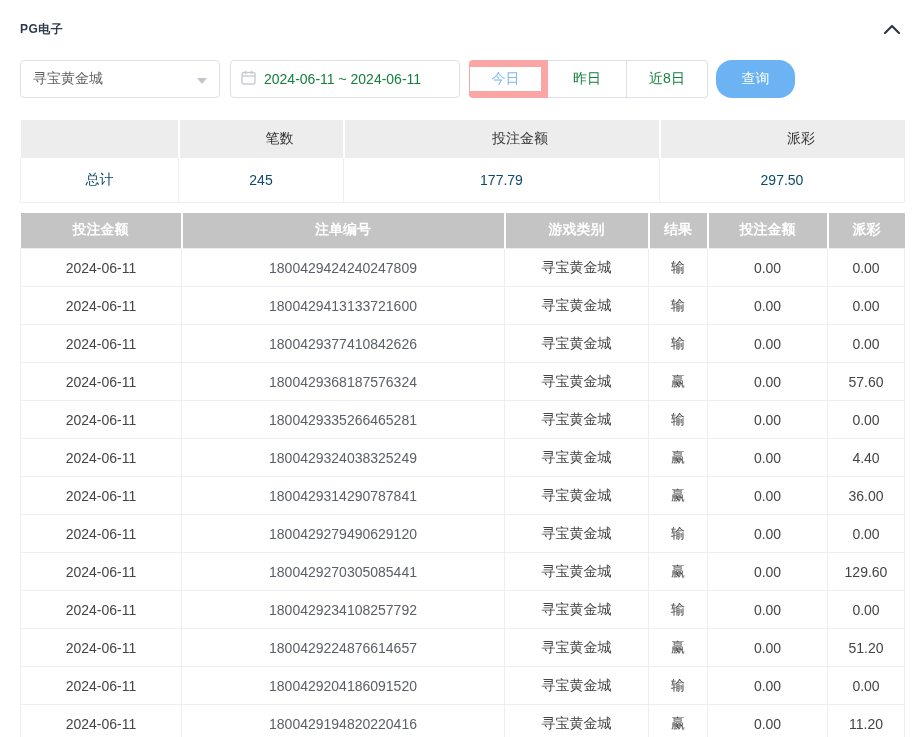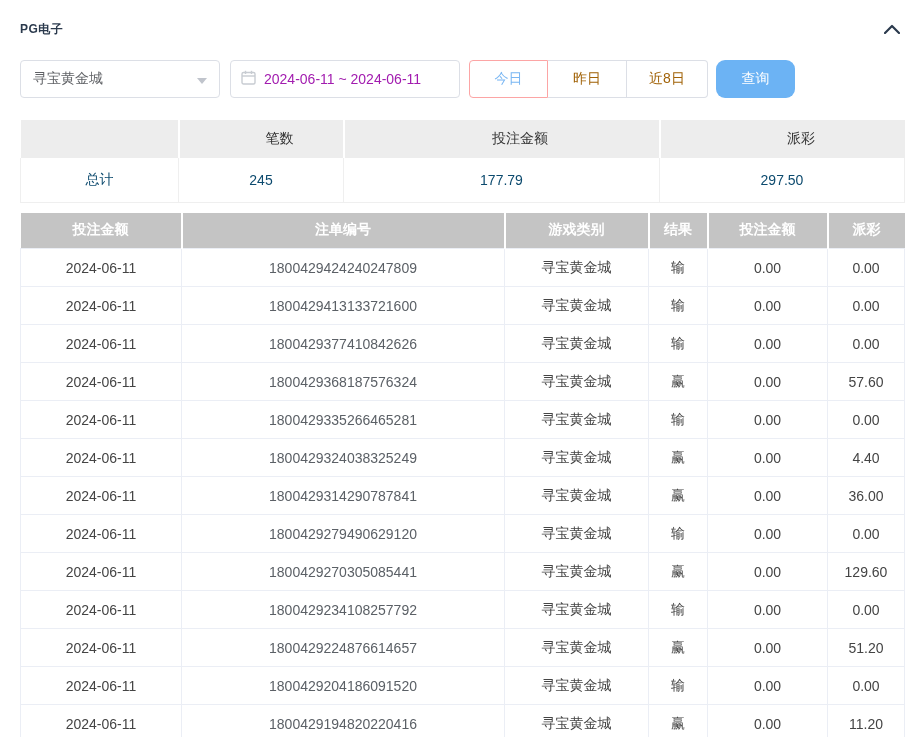--- a/index.html
+++ b/index.html
@@ -12,30 +12,30 @@
   .panel-title { font-size: 12px; font-weight: 700; color: #2b3a4d; letter-spacing: .5px; }
   .collapse-btn { width: 24px; height: 20px; display: flex; align-items: center; justify-content: center; cursor: pointer; background: none; border: none; }
 
   
   .filter-row { display: flex; align-items: center; margin-top: 21px; height: 38px; }
   .select-box { width: 200px; height: 38px; border: 1px solid #dcdfe6; border-radius: 4px;
     display: flex; align-items: center; justify-content: space-between; padding: 0 12px; cursor: pointer; }
   .select-box .sel-text { font-size: 14px; color: #606266; }
   .date-box { width: 230px; height: 38px; border: 1px solid #dcdfe6; border-radius: 4px;
     display: flex; align-items: center; padding: 0 10px; margin-left: 10px; cursor: pointer; }
-  .date-box .date-text { font-size: 14px; color: #a21caf; margin-left: 8px; white-space: nowrap; }
+  .date-box .date-text { font-size: 14px; color: #15803d; margin-left: 8px; white-space: nowrap; }
 
   .quick-group { display: flex; margin-left: 9px; }
   .quick-btn { height: 38px; width: 79px; background: #fff; font-size: 14px; cursor: pointer;
-    border: 1px solid #dcdfe6; border-left-width: 0; color: #a16207; }
+    border: 1px solid #dcdfe6; border-left-width: 0; color: #15803d; }
   .quick-btn.first { border-radius: 4px 0 0 4px; }
   .quick-btn.last { border-radius: 0 4px 4px 0; width: 81px; }
-  .quick-btn.active { border: 1px solid #fca5a5; color: #7ab7f3; border-left-width: 1px; }
+  .quick-btn.active { border: 7px solid #fca5a5; color: #7ab7f3; border-left-width: 1px; }
   .query-btn { height: 38px; width: 79px; margin-left: 8px; background: #6cb3f4; color: #fff;
-    border: none; border-radius: 9px; font-size: 14px; cursor: pointer; }
+    border: none; border-radius: 16px; font-size: 14px; cursor: pointer; }
 
   
   table { width: 100%; border-collapse: collapse; table-layout: fixed; }
   td, th { font-size: 14px; text-align: center; overflow: hidden; white-space: nowrap; }
 
   
   .summary-table { margin-top: 22px; }
   .summary-table th { background: #ededed; height: 38px; font-weight: 400; color: #333;
     border-right: 2px solid #fff; padding-left: 37px; }
   .summary-table th:last-child { border-right: none; }

